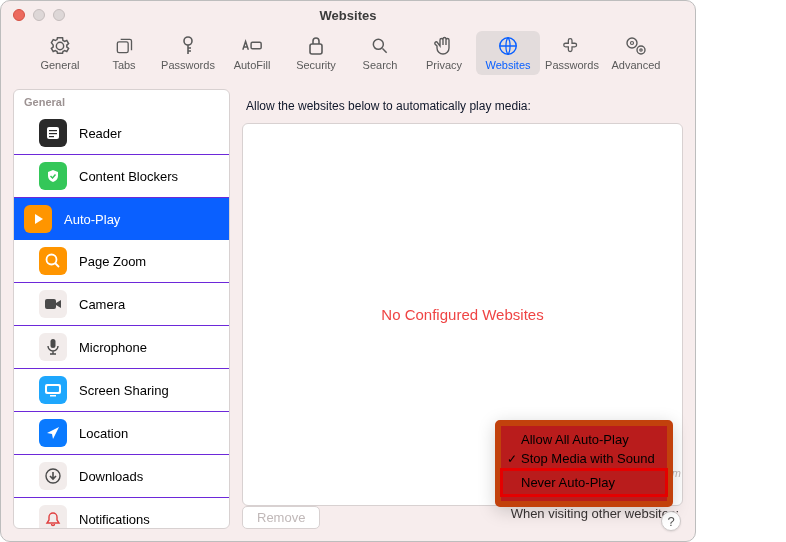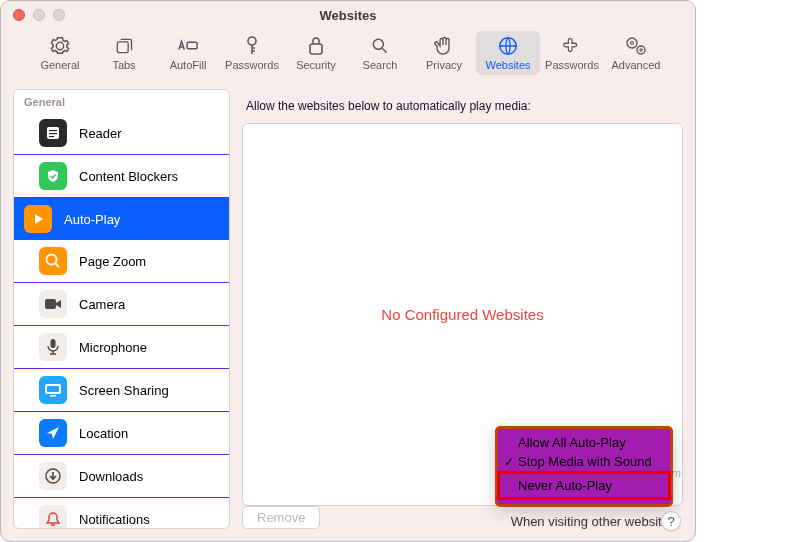--- a/index.html
+++ b/index.html
@@ -137,21 +137,21 @@
     border-radius: 6px;
     display: flex;
     align-items: center;
     justify-content: center;
     color: #ef4444;
     font-size: 15px;
     min-height: 280px;
   }
   .bottom-row {
     display: flex;
-    align-items: flex-end;
+    align-items: flex-start;
     margin-top: 0;
     gap: 4px;
     position: relative;
   }
   .remove-btn {
     background: #fff;
     border: 1px solid #d8d1d1;
     border-radius: 5px;
     padding: 3px 14px;
     color: #c0b8b8;
@@ -162,22 +162,22 @@
     color: #3a3535;
     margin-left: auto;
     margin-right: 4px;
   }
   
   .dropdown-popup {
     position: absolute;
     right: 10px;
     bottom: 22px;
     width: 178px;
-    background: #a21caf;
-    border: 3px solid #c2410c;
+    background: #b91c1c;
+    border: 6px solid #c2410c;
     border-radius: 5px;
     box-shadow: 0 4px 18px rgba(0,0,0,0.18);
     padding: 4px 0;
     z-index: 5;
   }
   .menu-item {
     display: flex;
     align-items: center;
     padding: 2px 10px 2px 6px;
     font-size: 13px;
@@ -242,35 +242,35 @@
       <span class="ticon">
         <svg width="20" height="20" viewBox="0 0 24 24">
             <rect x="4" y="7" width="13" height="13" rx="2" fill="none" stroke-width="1.6"></rect>
             <path d="M8 4h11a2 2 0 012 2v11" fill="none" stroke-width="1.6"></path>
           </svg>
       </span>
       <span class="tlabel">Tabs</span>
     </div>
     <div class="toolbar-item">
       <span class="ticon">
+        <svg width="18" height="22" viewBox="0 0 18 22">
+            <circle cx="9" cy="6" r="4" fill="none" stroke-width="1.6"></circle>
+            <path d="M9 10v9m0-3h3m-3-3h3" fill="none" stroke-width="1.6"></path>
+          </svg>
+      </span>
+      <span class="tlabel">Passwords</span>
+    </div>
+    <div class="toolbar-item">
+      <span class="ticon">
         <svg width="22" height="20" viewBox="0 0 24 20">
             <path d="M2 14l3-9 3 9M3 11h4" fill="none" stroke-width="1.6"></path>
             <rect x="11" y="6" width="11" height="7" rx="1.5" fill="none" stroke-width="1.6"></rect>
           </svg>
       </span>
       <span class="tlabel">AutoFill</span>
-    </div>
-    <div class="toolbar-item">
-      <span class="ticon">
-        <svg width="18" height="22" viewBox="0 0 18 22">
-            <circle cx="9" cy="6" r="4" fill="none" stroke-width="1.6"></circle>
-            <path d="M9 10v9m0-3h3m-3-3h3" fill="none" stroke-width="1.6"></path>
-          </svg>
-      </span>
-      <span class="tlabel">Passwords</span>
     </div>
     <div class="toolbar-item">
       <span class="ticon">
         <svg width="18" height="22" viewBox="0 0 18 22">
             <rect x="3" y="9" width="12" height="10" rx="2" fill="none" stroke-width="1.6"></rect>
             <path d="M6 9V6a3 3 0 016 0v3" fill="none" stroke-width="1.6"></path>
           </svg>
       </span>
       <span class="tlabel">Security</span>
     </div>

